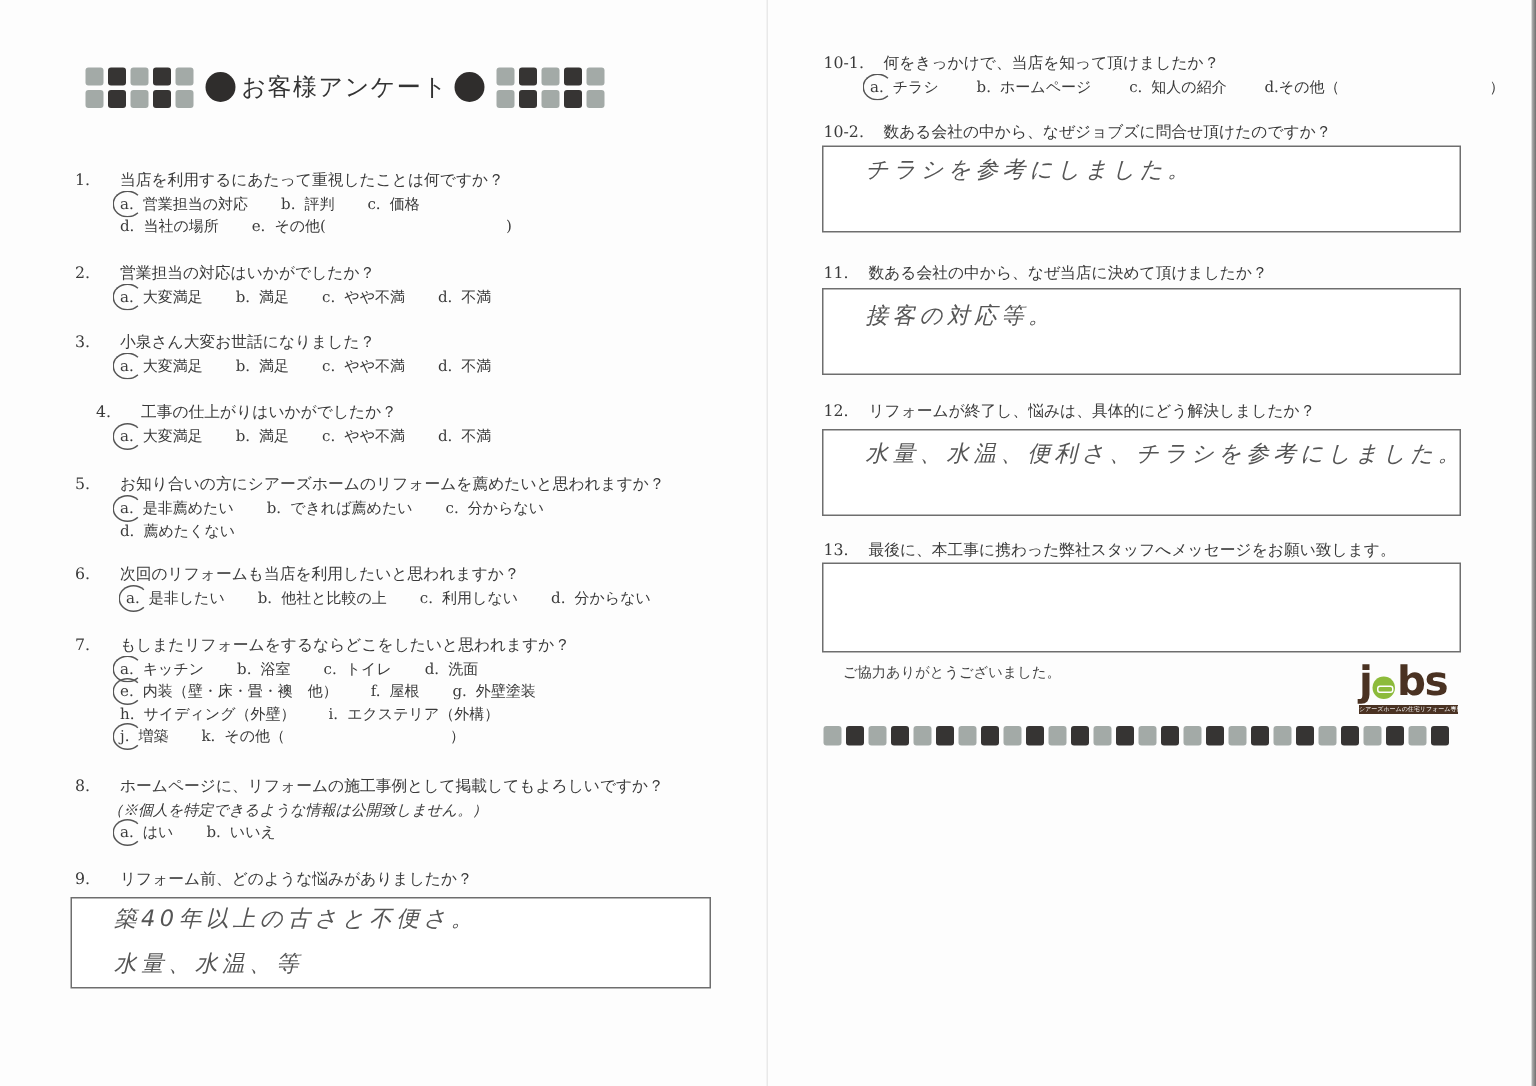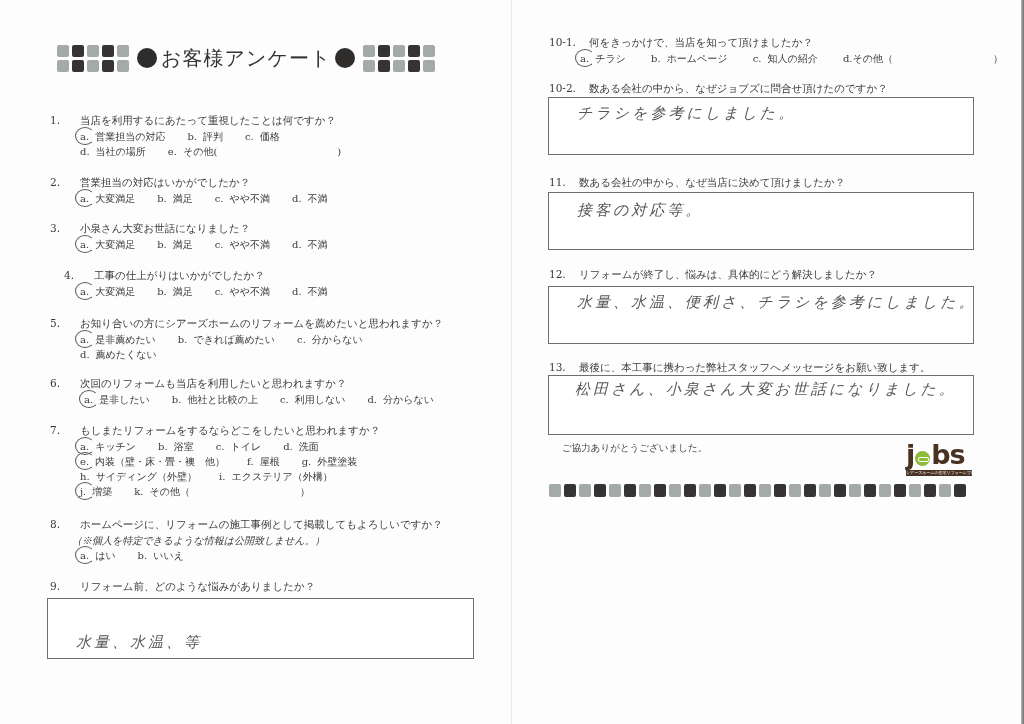--- a/index.html
+++ b/index.html
@@ -28,21 +28,21 @@
   }
   .sq { width: 12px; height: 12px; border-radius: 2px; }
   .sq.g { background: #a3aaa7; }
   .sq.d { background: #363433; }
   .dot {
     width: 20px; height: 20px; border-radius: 50%; background: #2f2d2c; margin: 0 4px 0 8px;
   }
   .dot.r { margin: 0 8px 0 4px; }
   .title-text {
     font-family: "DejaVu Sans", "Liberation Sans", sans-serif;
-    font-size: 20px; color: #333; letter-spacing: 1px;
+    font-size: 16px; color: #333; letter-spacing: 1px;
   }
   
   .q {
     position: absolute; font-size: 10.5px; line-height: 13px; white-space: nowrap;
   }
   .q .num { display: inline-block; width: 30px; }
   .opts { position: absolute; font-size: 10px; line-height: 13px; white-space: nowrap; }
   .opt { display: inline-block; margin-right: 22px; position: relative; }
   .opt .k { margin-right: 6px; }
   .opt.sel .k::before {
@@ -140,20 +140,21 @@
     <div class="opts" style="left: 80px; top: 455px;"><span class="opt sel"><span class="k">e.</span><span>内装（壁・床・畳・襖　他）</span></span><span class="opt"><span class="k">f.</span><span>屋根</span></span><span class="opt"><span class="k">g.</span><span>外壁塗装</span></span></div>
     <div class="opts" style="left: 80px; top: 470px;"><span class="opt"><span class="k">h.</span><span>サイディング（外壁）</span></span><span class="opt"><span class="k">i.</span><span>エクステリア（外構）</span></span></div>
     <div class="opts" style="left: 80px; top: 485px;"><span class="opt sel"><span class="k">j.</span><span>増築</span></span><span class="opt"><span class="k">k.</span><span>その他（　　　　　　　　　　　）</span></span></div>
     <div class="q" style="left: 50px; top: 518px;"><span class="num">8.</span><span>ホームページに、リフォームの施工事例として掲載してもよろしいですか？</span></div>
     <div class="opts" style="left: 72px; top: 534px; font-style: italic;">（※個人を特定できるような情報は公開致しません。）</div>
     <div class="opts" style="left: 80px; top: 549px;"><span class="opt sel"><span class="k">a.</span><span>はい</span></span><span class="opt"><span class="k">b.</span><span>いいえ</span></span></div>
     <div class="q" style="left: 50px; top: 580px;"><span class="num">9.</span><span>リフォーム前、どのような悩みがありましたか？</span></div>
   </div>
 
 <div class="ansbox" style="left:47px; top:598px; width:425px; height:59px;">
+  <div class="hw" style="left:28px; top:4px;">築40年以上の古さと不便さ。</div>
   <div class="hw" style="left:28px; top:34px;">水量、水温、等</div>
 </div>
 
 <div class="q" style="left:549px; top:36px;">
   <span class="num" style="width:40px;">10-1.</span><span>何をきっかけで、当店を知って頂けましたか？</span>
 </div>
 <div class="opts" style="left:580px; top:52px;">
   <span class="opt sel"><span class="k">a.</span><span>チラシ</span></span>
   <span class="opt"><span class="k">b.</span><span>ホームページ</span></span>
   <span class="opt"><span class="k">c.</span><span>知人の紹介</span></span>
@@ -178,21 +179,20 @@
   <span class="num" style="width:30px;">12.</span><span>リフォームが終了し、悩みは、具体的にどう解決しましたか？</span>
 </div>
 <div class="ansbox" style="left:548px; top:286px; width:424px; height:56px;">
   <div class="hw" style="left:28px; top:6px;">水量、水温、便利さ、チラシを参考にしました。</div>
 </div>
 
 <div class="q" style="left:549px; top:361px;">
   <span class="num" style="width:30px;">13.</span><span>最後に、本工事に携わった弊社スタッフへメッセージをお願い致します。</span>
 </div>
 <div class="ansbox" style="left:548px; top:375px; width:424px; height:58px;">
-  <div class="hw" style="left:26px; top:4px;">松田さん、小泉さん大変お世話になりました。</div>
 </div>
 
 <div class="thanks">ご協力ありがとうございました。</div>
 
 <div class="logo">
   <div class="logo-main">
     <span>j</span>
       <span class="logo-o"></span>
       <span>bs</span>
   </div>

